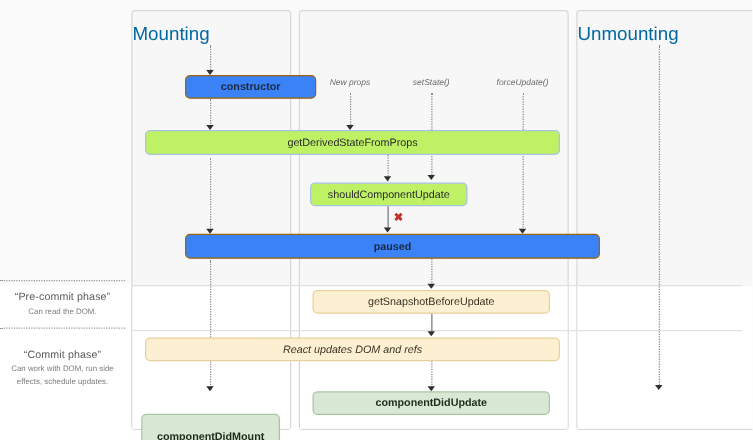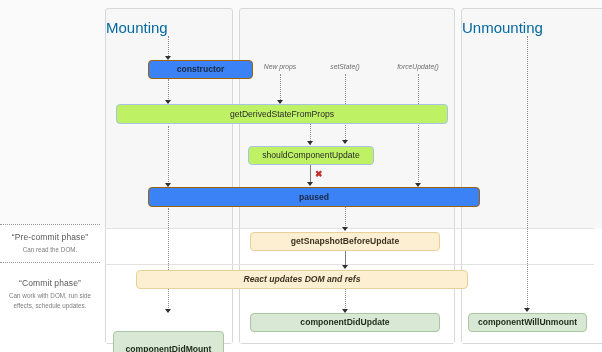--- a/index.html
+++ b/index.html
@@ -94,21 +94,20 @@
   .box {
     position: absolute;
     box-sizing: border-box;
     display: flex;
     align-items: center;
     justify-content: center;
     border-radius: 4px;
     font-size: 8.6px;
     text-align: center;
     line-height: 1.2;
-    font-weight: bold;
   }
   .box-blue {
     background: #3b82f6;
     border: 1px solid #a16207;
     color: #1b2a40;
     font-weight: bold;
     margin-left: 32px;
   }
   .box-blue-light {
     background: #bef264;
@@ -249,25 +248,24 @@
   <div class="box box-blue" style="left:116px; top:187px; width:332px; height:20px;">paused</div>
 
   <div class="vline" style="left:345px; top:207px; height:23px;"></div>
   <div class="arrowhead" style="left:342px; top:227px;"></div>
 
   <div class="box box-yellow" style="left:250px; top:232px; width:190px; height:19px;">getSnapshotBeforeUpdate</div>
 
   <div class="vline-solid" style="left:345px; top:251px; height:17px;"></div>
   <div class="arrowhead" style="left:342px; top:265px;"></div>
 
-  <div class="box box-yellow box-yellow-italic" style="left:116px; top:270px; width:332px; height:19px;margin-left:20px;">React updates DOM and refs</div>
+  <div class="box box-yellow box-yellow-italic" style="left:116px; top:270px; width:332px; height:19px;">React updates DOM and refs</div>
 
   <div class="vline" style="left:345px; top:289px; height:23px;"></div>
   <div class="arrowhead" style="left:342px; top:309px;"></div>
 
   <div class="box box-green" style="left:250px; top:313px; width:190px; height:19px;">componentDidUpdate</div>
 
   <div class="vline" style="left:527px; top:36px; height:274px;"></div>
   <div class="arrowhead" style="left:524px; top:308px;"></div>
 
-  <div class="box box-green" style="left:468px; top:313px; width:119px; height:19px;">componentWillUnmount</div>
 
 </div>
 
 </body></html>

